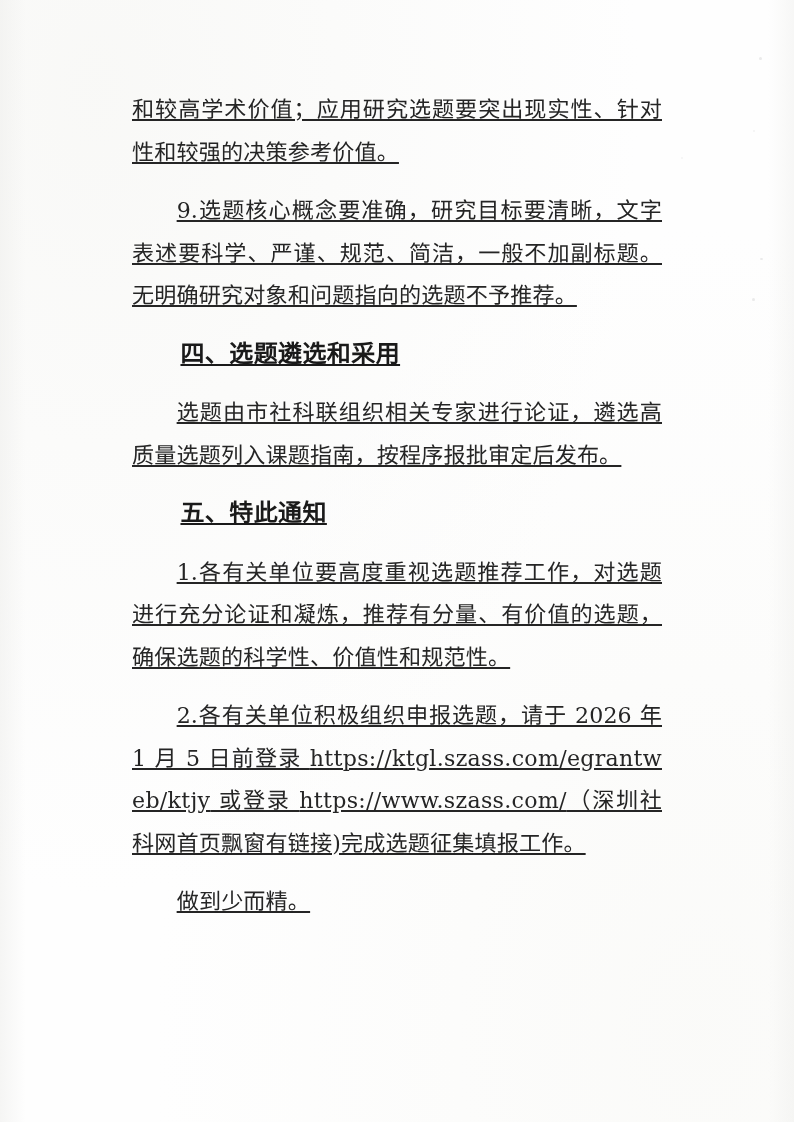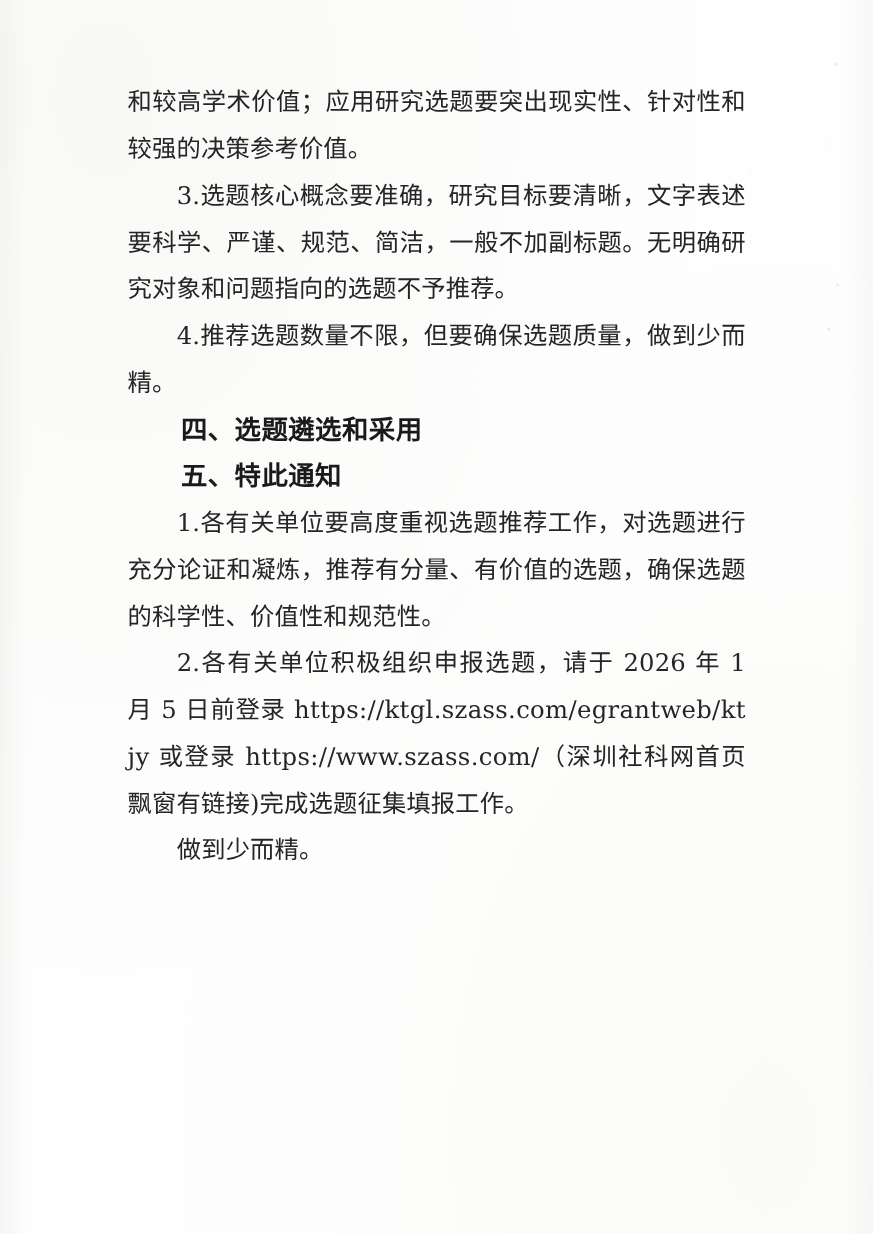--- a/index.html
+++ b/index.html
@@ -61,21 +61,21 @@
     letter-spacing: 0.4px;
   }
 
   
   .latin {
     font-family: "DejaVu Serif", "Liberation Serif", serif;
     letter-spacing: 0.3px;
   }
 
   
-  .blk { margin: 0; }
+  .blk { margin: 16px; text-decoration: underline; }
 
   
   .speck {
     position: absolute;
     border-radius: 50%;
     background: #d8d8d8;
     opacity: .5;
     pointer-events: none;
   }
   .edge-shade {
@@ -99,26 +99,26 @@
   <span class="speck" style="left:753px;top:130px;width:2px;height:2px;opacity:.3;"></span>
   <span class="speck" style="left:760px;top:258px;width:3px;height:2px;"></span>
   <span class="speck" style="left:752px;top:298px;width:3px;height:3px;"></span>
   <span class="speck" style="left:681px;top:157px;width:2px;height:2px;opacity:.25;"></span>
 
   <div class="body-area">
 
     <p class="para cont blk">和较高学术价值；应用研究选题要突出现实性、针对性和较强的决策参考价值。</p>
 
 
-    <p class="para indent blk">3.选题核心概念要准确，研究目标要清晰，文字表述要科学、严谨、规范、简洁，一般不加副标题。无明确研究对象和问题指向的选题不予推荐。</p>
+    <p class="para indent blk">9.选题核心概念要准确，研究目标要清晰，文字表述要科学、严谨、规范、简洁，一般不加副标题。无明确研究对象和问题指向的选题不予推荐。</p>
 
-    <p class="para indent blk">4.推荐选题数量不限，但要确保选题质量，做到少而精。</p>
 
     <h2 class="heading blk">四、选题遴选和采用</h2>
 
+    <p class="para indent blk">选题由市社科联组织相关专家进行论证，遴选高质量选题列入课题指南，按程序报批审定后发布。</p>
 
     <h2 class="heading blk">五、特此通知</h2>
 
     <p class="para indent blk">1.各有关单位要高度重视选题推荐工作，对选题进行充分论证和凝炼，推荐有分量、有价值的选题，确保选题的科学性、价值性和规范性。</p>
 
     <p class="para indent blk"><span>2.各有关单位积极组织申报选题，请于 2026 年 1 月 5 日前登录 </span><span class="latin">https://ktgl.szass.com/egrantweb/ktjy</span><span> 或登录 </span><span class="latin">https://www.szass.com/</span><span>（深圳社科网首页飘窗有链接)完成选题征集填报工作。</span></p>
 
     <p class="para indent blk">做到少而精。</p>
 
   </div>

